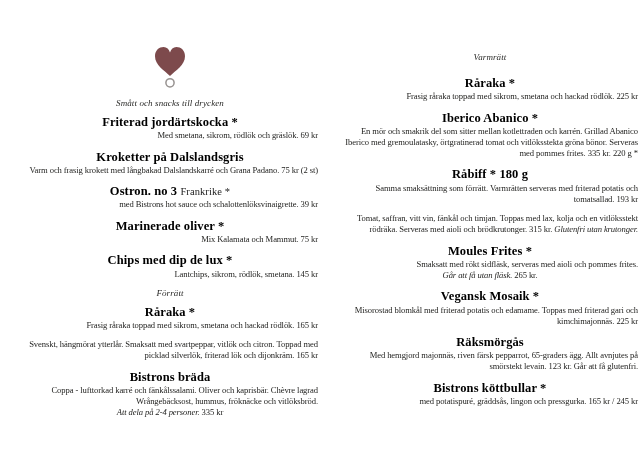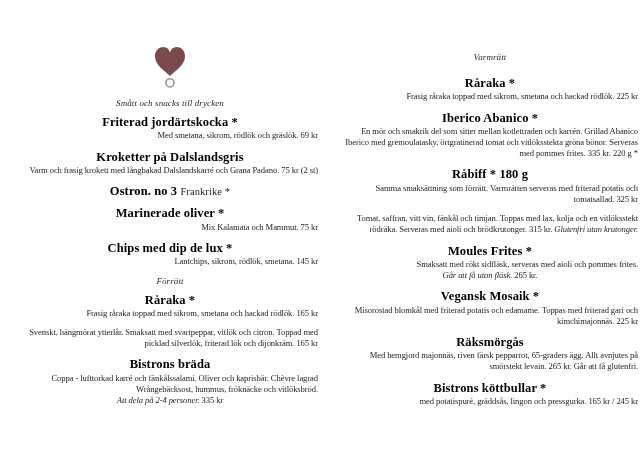--- a/index.html
+++ b/index.html
@@ -69,20 +69,21 @@
       <div class="desc">Med smetana, sikrom, rödlök och gräslök. 69 kr</div>
     </div>
 
     <div class="item">
       <div class="title">Kroketter på Dalslandsgris</div>
       <div class="desc">Varm och frasig krokett med långbakad Dalslandskarré och Grana Padano. 75 kr (2 st)</div>
     </div>
 
     <div class="item">
       <div class="title"><span>Ostron. no 3</span> <span class="suffix">Frankrike *</span></div>
+      <div class="desc">med Bistrons hot sauce och schalottenlöksvinaigrette. 39 kr</div>
     </div>
 
     <div class="item">
       <div class="title">Marinerade oliver *</div>
       <div class="desc">Mix Kalamata och Mammut. 75 kr</div>
     </div>
 
     <div class="item">
       <div class="title">Chips med dip de lux *</div>
       <div class="desc">Lantchips, sikrom, rödlök, smetana. 145 kr</div>
@@ -116,41 +117,41 @@
       <div class="desc">Frasig råraka toppad med sikrom, smetana och hackad rödlök. 225 kr</div>
     </div>
 
     <div class="item">
       <div class="title">Iberico Abanico *</div>
       <div class="desc">En mör och smakrik del som sitter mellan kotlettraden och karrén. Grillad Abanico Iberico med gremoulatasky, örtgratinerad tomat och vitlöksstekta gröna bönor. Serveras med pommes frites.  335 kr. 220 g *</div>
     </div>
 
     <div class="item">
       <div class="title">Råbiff * 180 g</div>
-      <div class="desc">Samma smaksättning som förrätt. Varmrätten serveras med friterad potatis och tomatsallad. 325 kr</div>
+      <div class="desc">Samma smaksättning som förrätt. Varmrätten serveras med friterad potatis och tomatsallad. 193 kr</div>
     </div>
 
     <div class="item">
       <div class="desc"><span>Tomat, saffran, vitt vin, fänkål och timjan. Toppas med lax, kolja och en vitlöksstekt rödräka. Serveras med aioli och brödkrutonger.  315 kr.</span> <span class="italic">Glutenfri utan krutonger.</span></div>
     </div>
 
     <div class="item">
       <div class="title">Moules Frites *</div>
       <div class="desc">Smaksatt med rökt sidfläsk, serveras med aioli och pommes frites.</div>
       <div class="note"><span class="italic">Går att få utan fläsk.</span> <span>265 kr.</span></div>
     </div>
 
     <div class="item">
       <div class="title">Vegansk Mosaik *</div>
       <div class="desc">Misorostad blomkål med friterad potatis och edamame. Toppas med friterad gari och kimchimajonnäs. 225 kr</div>
     </div>
 
     <div class="item">
       <div class="title">Räksmörgås</div>
-      <div class="desc">Med hemgjord majonnäs, riven färsk pepparrot, 65-graders ägg. Allt avnjutes på smörstekt levain. 265 kr.   Går att få glutenfri.</div>
+      <div class="desc">Med hemgjord majonnäs, riven färsk pepparrot, 65-graders ägg. Allt avnjutes på smörstekt levain. 123 kr.   Går att få glutenfri.</div>
     </div>
 
     <div class="item">
       <div class="title">Bistrons köttbullar *</div>
       <div class="desc">med potatispuré, gräddsås, lingon och pressgurka. 165 kr / 245 kr</div>
     </div>
 
   </div>
 
 </div>

